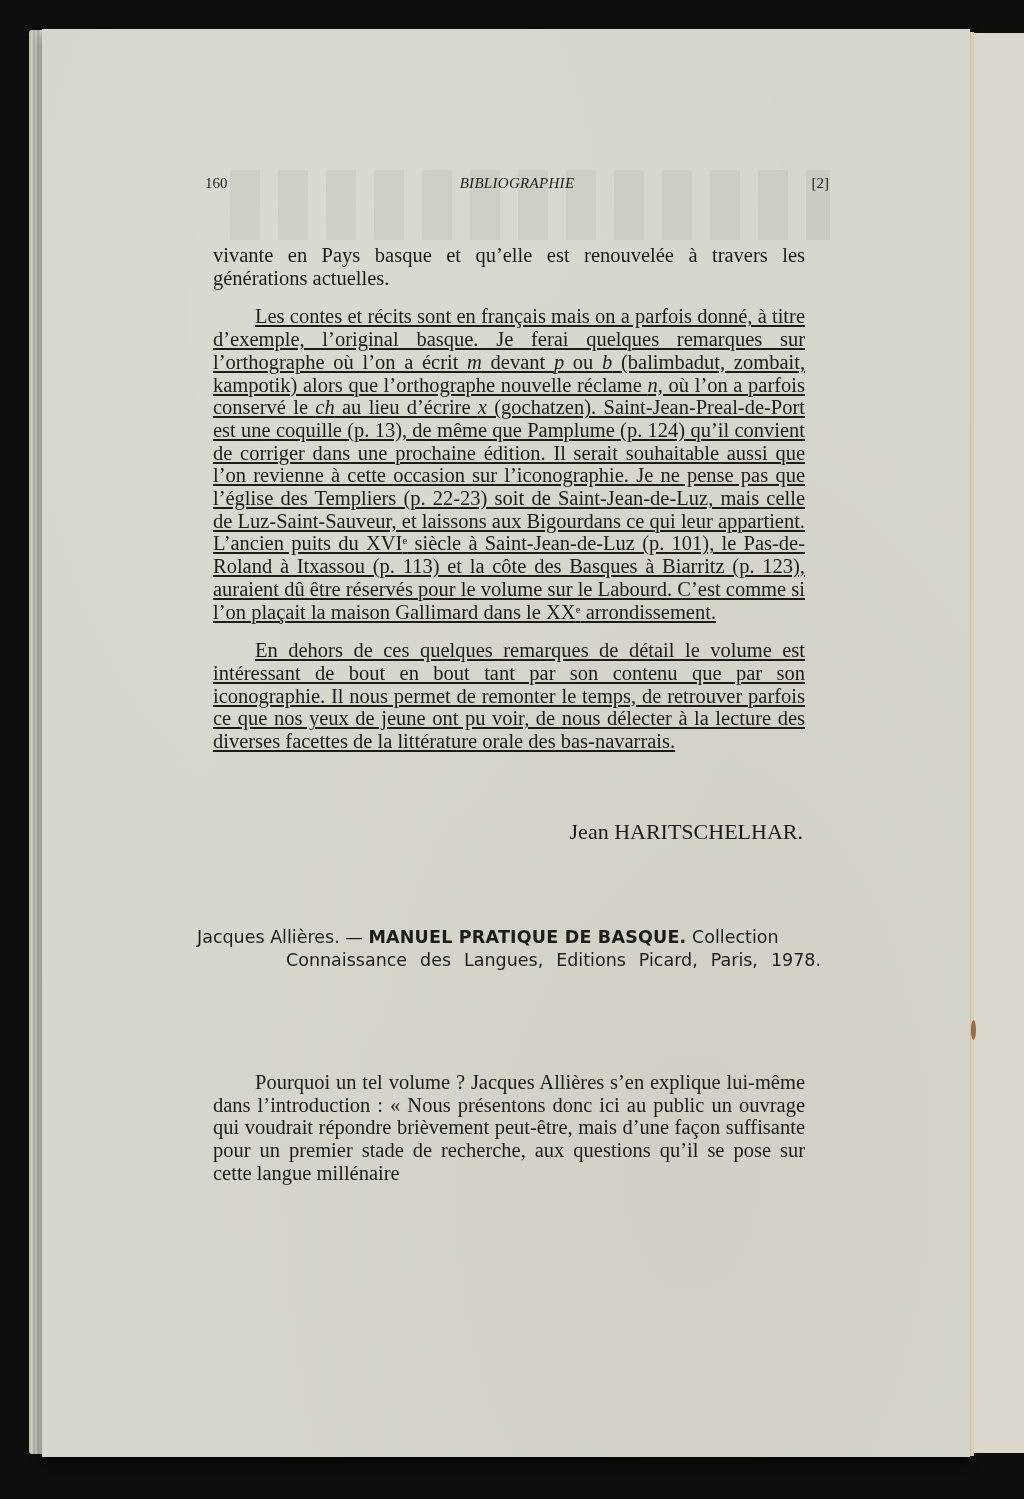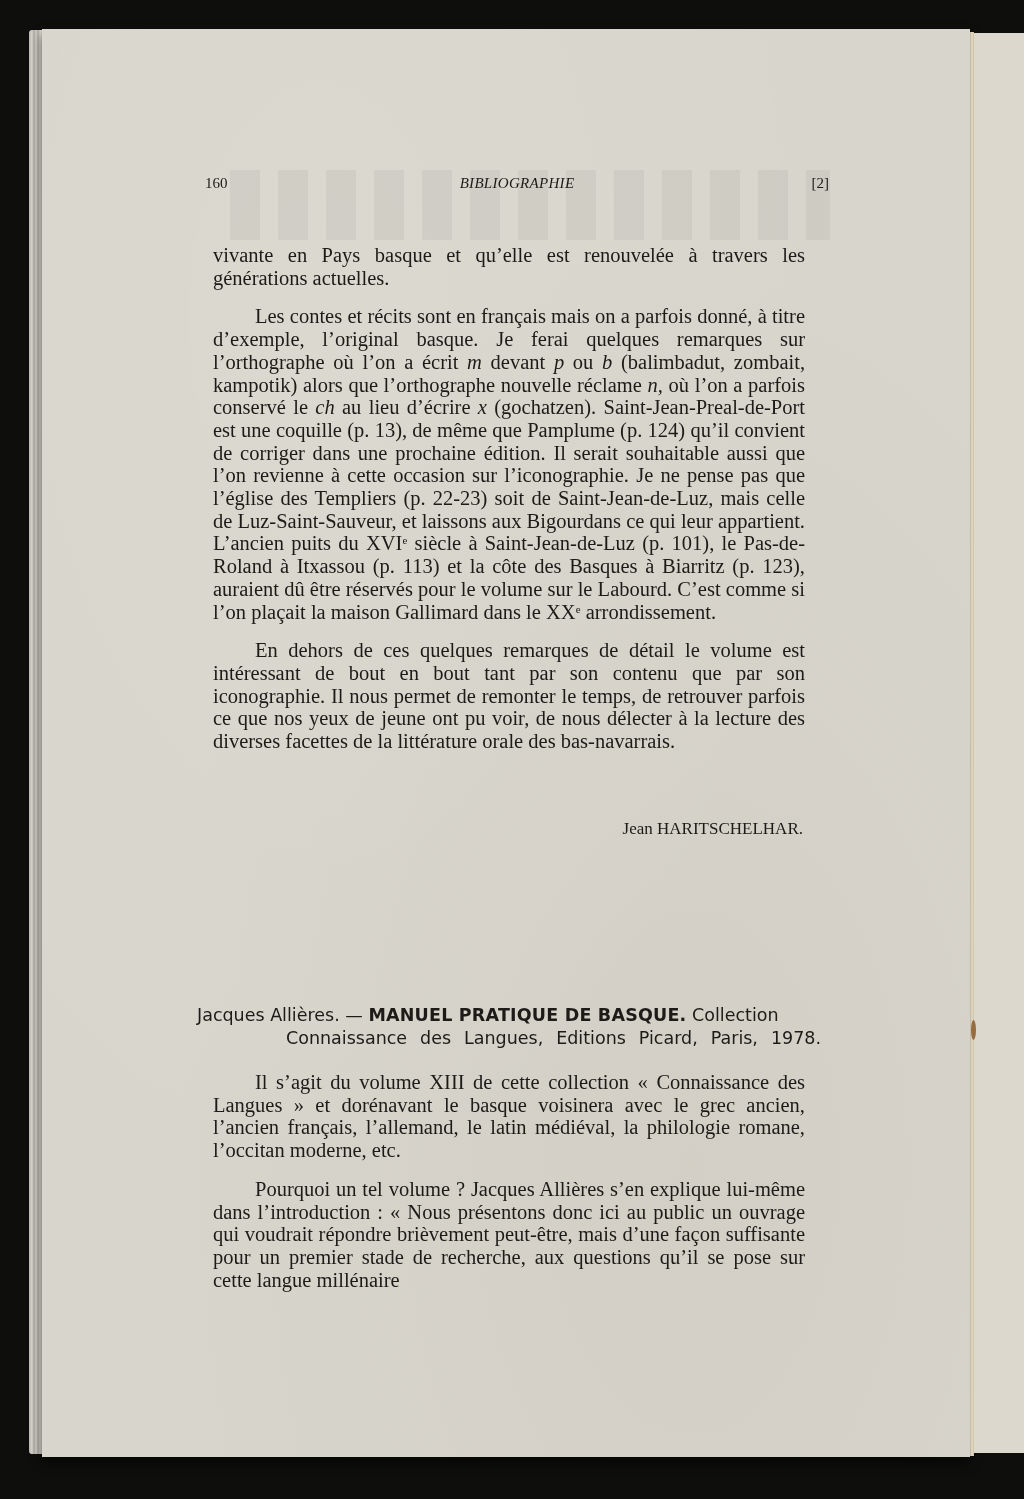--- a/index.html
+++ b/index.html
@@ -98,37 +98,37 @@
     .running-head .pageno { position: absolute; left: 0; top: 0; }
     .running-head .title { position: absolute; left: 0; right: 0; top: 0; text-align: center; letter-spacing: 0.3px; font-style: italic; }
     .running-head .section { position: absolute; right: 0; top: 0; }
 
     p {
       margin: 16px;
       text-align: justify;
       text-align-last: left;
     }
     p.indent { text-indent: 42px; }
-    p + p { margin-top: 6px; }
+    p + p { margin-top: 6px; text-decoration: underline; }
 
     .signature {
       position: absolute;
       left: 197px;
       top: 819px;
       width: 606px;
       text-align: right;
       font-family: "Liberation Serif", "DejaVu Serif", serif;
-      font-size: 17px;
+      font-size: 22px;
       color: #1d1b18;
     }
 
     .ref {
       position: absolute;
       left: 197px;
-      top: 1004px;
+      top: 926px;
       width: 624px;
       font-family: "DejaVu Sans", "Liberation Sans", sans-serif;
       font-size: 17.5px;
       line-height: 23px;
       color: #1d1b18;
     }
     .ref .line1 { white-space: nowrap; }
     .ref .cont { padding-left: 89px; text-align: justify; text-align-last: justify; }
     .ref .cont.last { text-align-last: left; }
     .ref .book-title { font-weight: bold; letter-spacing: 0.2px; }
@@ -164,16 +164,15 @@
   <div class="ref">
     <div class="line1">
       <span>Jacques Allières. —</span>
       <span class="book-title">MANUEL PRATIQUE DE BASQUE.</span>
       <span>Collection</span>
     </div>
     <div class="cont">Connaissance des Langues, Editions Picard, Paris, 1978.</div>
   </div>
 
   <div class="text-block" id="review2-body" style="top:1055px;">
-      <p class="indent">Il s’agit du volume XIII de cette collection « Connaissance des Langues » et dorénavant le basque voisinera avec le grec ancien, l’ancien français, l’allemand, le latin médiéval, la philologie romane, l’occitan moderne, etc.</p>
       <p class="indent">Pourquoi un tel volume ? Jacques Allières s’en explique lui-même dans l’introduction : « Nous présentons donc ici au public un ouvrage qui voudrait répondre brièvement peut-être, mais d’une façon suffisante pour un premier stade de recherche, aux questions qu’il se pose sur cette langue millénaire</p>
     </div>
 </div>
 
 </body></html>

